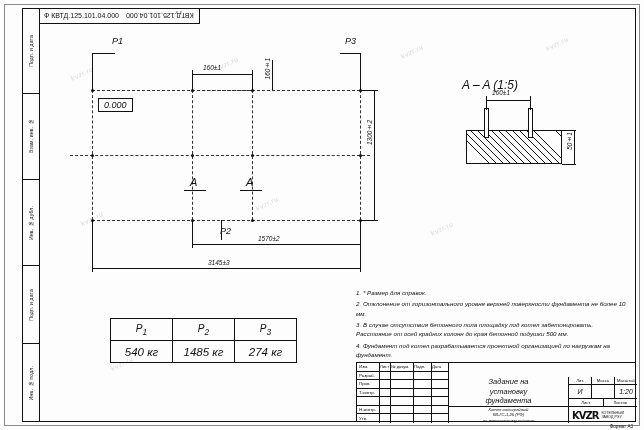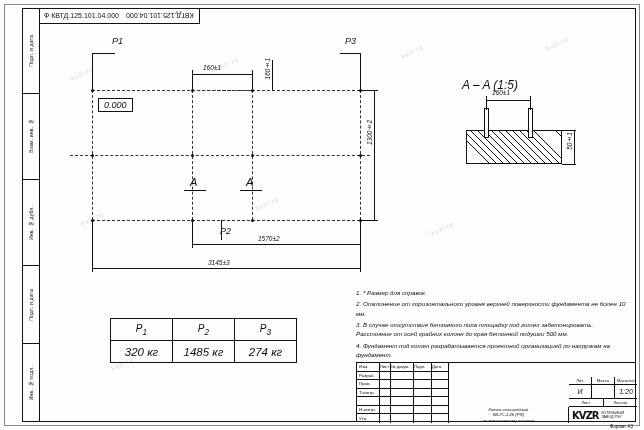--- a/index.html
+++ b/index.html
@@ -321,21 +321,21 @@
         <i>P</i><sub>1</sub>
       </td>
       <td class="hd">
         <i>P</i><sub>2</sub>
       </td>
       <td class="hd">
         <i>P</i><sub>3</sub>
       </td>
     </tr>
     <tr class="vals">
-      <td>320 кг</td>
+      <td>540 кг</td>
       <td>1485 кг</td>
       <td>274 кг</td>
     </tr>
   </tbody>
     </table>
 
   <div class="tblock">
 
     <div class="tb-left">
       <div class="vsep" style="left:22px;"></div>
@@ -366,20 +366,25 @@
         </div>
 
       <div style="position:absolute;left:23px;top:0.5px;font-size:4.2px;">Лист</div>
       <div style="position:absolute;left:34px;top:0.5px;font-size:4.2px;">№ докум.</div>
       <div style="position:absolute;left:57px;top:0.5px;font-size:4.2px;">Подп.</div>
       <div style="position:absolute;left:75px;top:0.5px;font-size:4.2px;">Дата</div>
     </div>
 
     <div class="tb-mid">
 
+      <div class="tb-name">
+        <div>Задание на</div>
+        <div>установку</div>
+        <div>фундамента</div>
+      </div>
 
       <div class="tb-meta">
         <div class="mrow" style="top:0px;">
           <div>Лит.</div>
           <div>Масса</div>
           <div>Масштаб</div>
         </div>
         <div class="mrow" style="top:7.5px;height:14px;">
           <div style="font-size:7px;font-style:italic;">И</div>
           <div></div>

